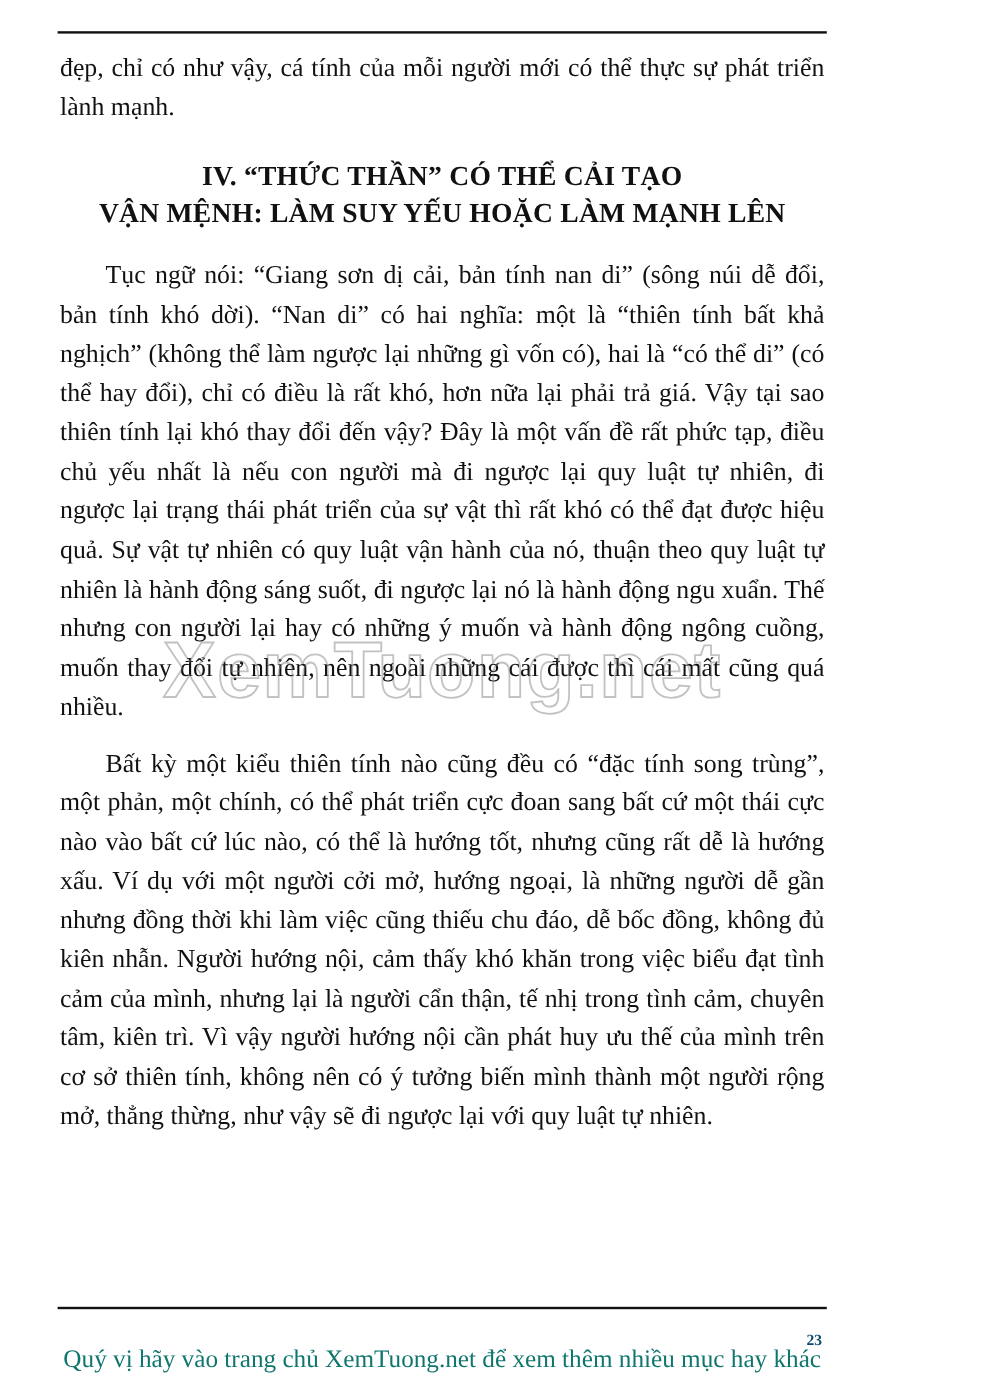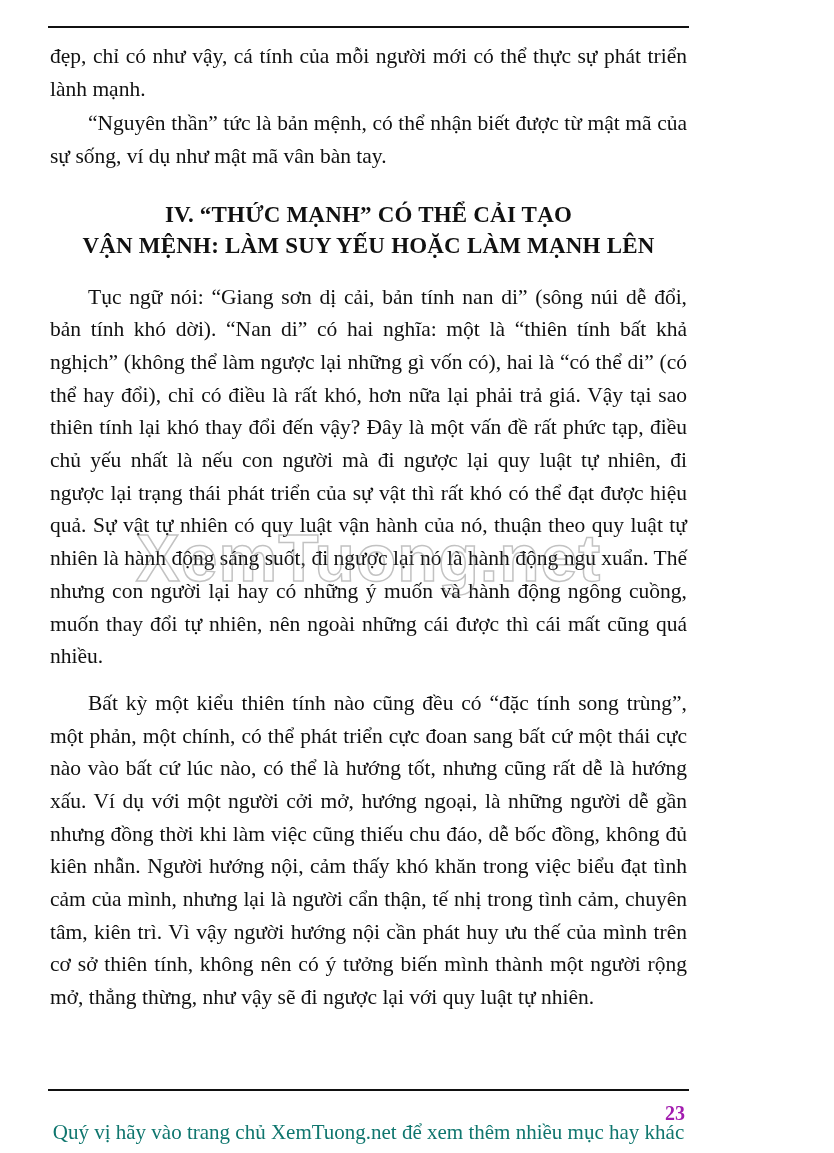--- a/index.html
+++ b/index.html
@@ -82,23 +82,23 @@
     color: rgba(0,0,0,0);
     -webkit-text-stroke: 1.5px rgba(120,120,120,0.45);
     letter-spacing: 1px;
     pointer-events: none;
     white-space: nowrap;
   }
   .page-number {
     position: absolute;
     right: 52px;
     bottom: 28px;
-    font-size: 20px;
+    font-size: 13px;
     font-weight: bold;
-    color: #a21caf;
+    color: #0c4a6e;
     font-family: "Liberation Serif", serif;
   }
   .footer-note {
     position: absolute;
     left: 0;
     right: 0;
     bottom: 8px;
     text-align: center;
     font-size: 21px;
     color: #0f766e;
@@ -110,24 +110,23 @@
 
 <div class="page">
 
   <div class="frame-top"></div>
   <div class="frame-bottom"></div>
 
   <div class="content">
 
     <p class="para noindent">đẹp, chỉ có như vậy, cá tính của mỗi người mới có thể thực sự phát triển lành mạnh.</p>
 
-    <p class="para">“Nguyên thần” tức là bản mệnh, có thể nhận biết được từ mật mã của sự sống, ví dụ như mật mã vân bàn tay.</p>
 
     <div class="heading">
-      <span class="line1">IV. “THỨC MẠNH” CÓ THỂ CẢI TẠO</span>
+      <span class="line1">IV. “THỨC THẦN” CÓ THỂ CẢI TẠO</span>
       <span class="line2">VẬN MỆNH: LÀM SUY YẾU HOẶC LÀM MẠNH LÊN</span>
     </div>
 
 
     <p class="para block">Tục ngữ nói: “Giang sơn dị cải, bản tính nan di” (sông núi dễ đổi, bản tính khó dời). “Nan di” có hai nghĩa: một là “thiên tính bất khả nghịch” (không thể làm ngược lại những gì vốn có), hai là “có thể di” (có thể hay đổi), chỉ có điều là rất khó, hơn nữa lại phải trả giá. Vậy tại sao thiên tính lại khó thay đổi đến vậy? Đây là một vấn đề rất phức tạp, điều chủ yếu nhất là nếu con người mà đi ngược lại quy luật tự nhiên, đi ngược lại trạng thái phát triển của sự vật thì rất khó có thể đạt được hiệu quả. Sự vật tự nhiên có quy luật vận hành của nó, thuận theo quy luật tự nhiên là hành động sáng suốt, đi ngược lại nó là hành động ngu xuẩn. Thế nhưng con người lại hay có những ý muốn và hành động ngông cuồng, muốn thay đổi tự nhiên, nên ngoài những cái được thì cái mất cũng quá nhiều.</p>
 
     <p class="para block">Bất kỳ một kiểu thiên tính nào cũng đều có “đặc tính song trùng”, một phản, một chính, có thể phát triển cực đoan sang bất cứ một thái cực nào vào bất cứ lúc nào, có thể là hướng tốt, nhưng cũng rất dễ là hướng xấu. Ví dụ với một người cởi mở, hướng ngoại, là những người dễ gần nhưng đồng thời khi làm việc cũng thiếu chu đáo, dễ bốc đồng, không đủ kiên nhẫn. Người hướng nội, cảm thấy khó khăn trong việc biểu đạt tình cảm của mình, nhưng lại là người cẩn thận, tế nhị trong tình cảm, chuyên tâm, kiên trì. Vì vậy người hướng nội cần phát huy ưu thế của mình trên cơ sở thiên tính, không nên có ý tưởng biến mình thành một người rộng mở, thẳng thừng, như vậy sẽ đi ngược lại với quy luật tự nhiên.</p>
 
 
   </div>

